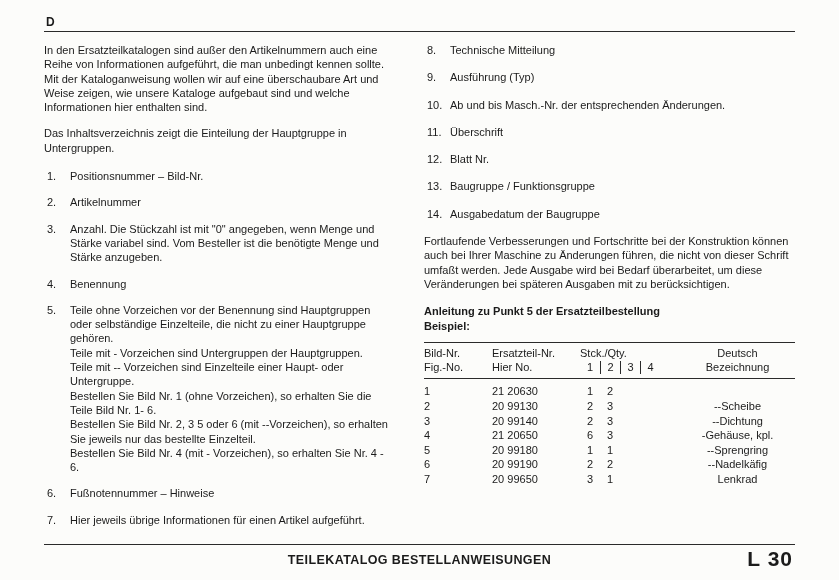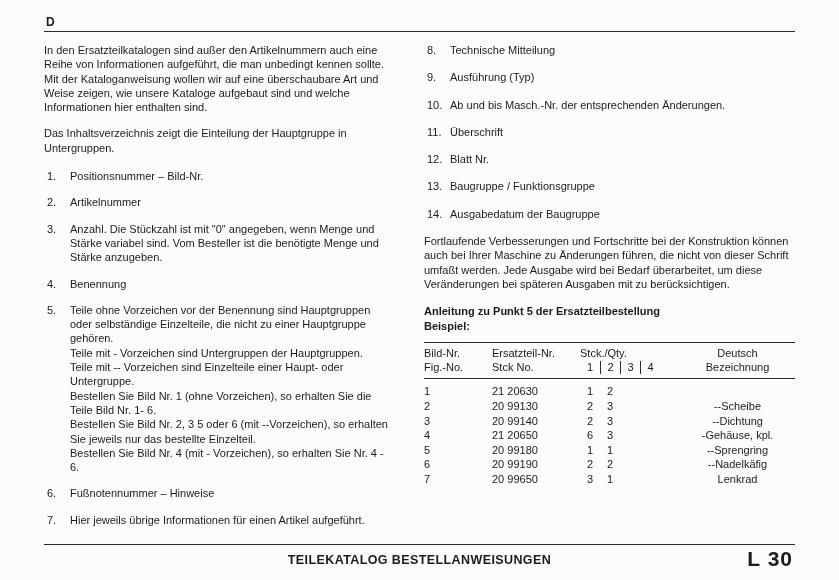--- a/index.html
+++ b/index.html
@@ -157,21 +157,21 @@
       <div class="example-table">
         <div class="t-head-block">
           <div class="t-row">
             <div>Bild-Nr.</div>
             <div>Ersatzteil-Nr.</div>
             <div class="qty-span">Stck./Qty.</div>
             <div class="name-cell">Deutsch</div>
           </div>
           <div class="t-row">
             <div>Fig.-No.</div>
-            <div>Stck No.</div>
+            <div>Hier No.</div>
             <div class="qcell">1</div>
             <div class="qcell qbar">2</div>
             <div class="qcell qbar">3</div>
             <div class="qcell qbar">4</div>
             <div class="name-cell">Bezeichnung</div>
           </div>
         </div>
 
         <div class="t-body">
           <div class="t-row">

